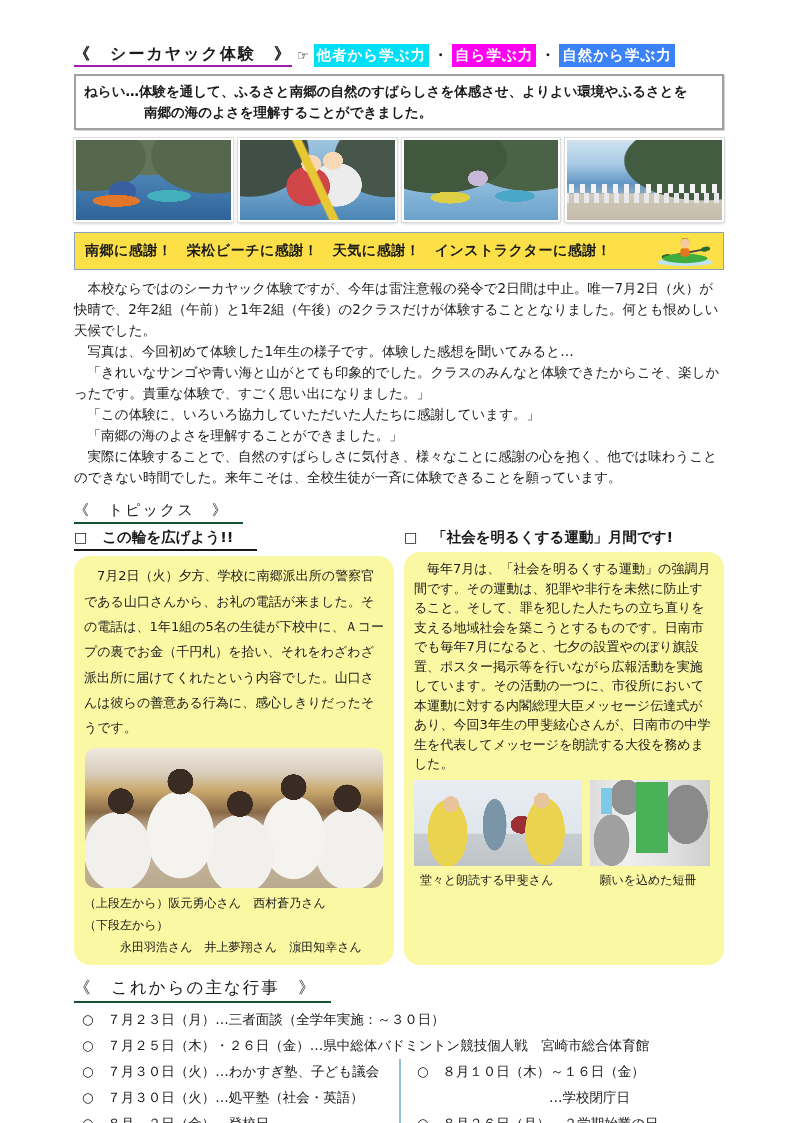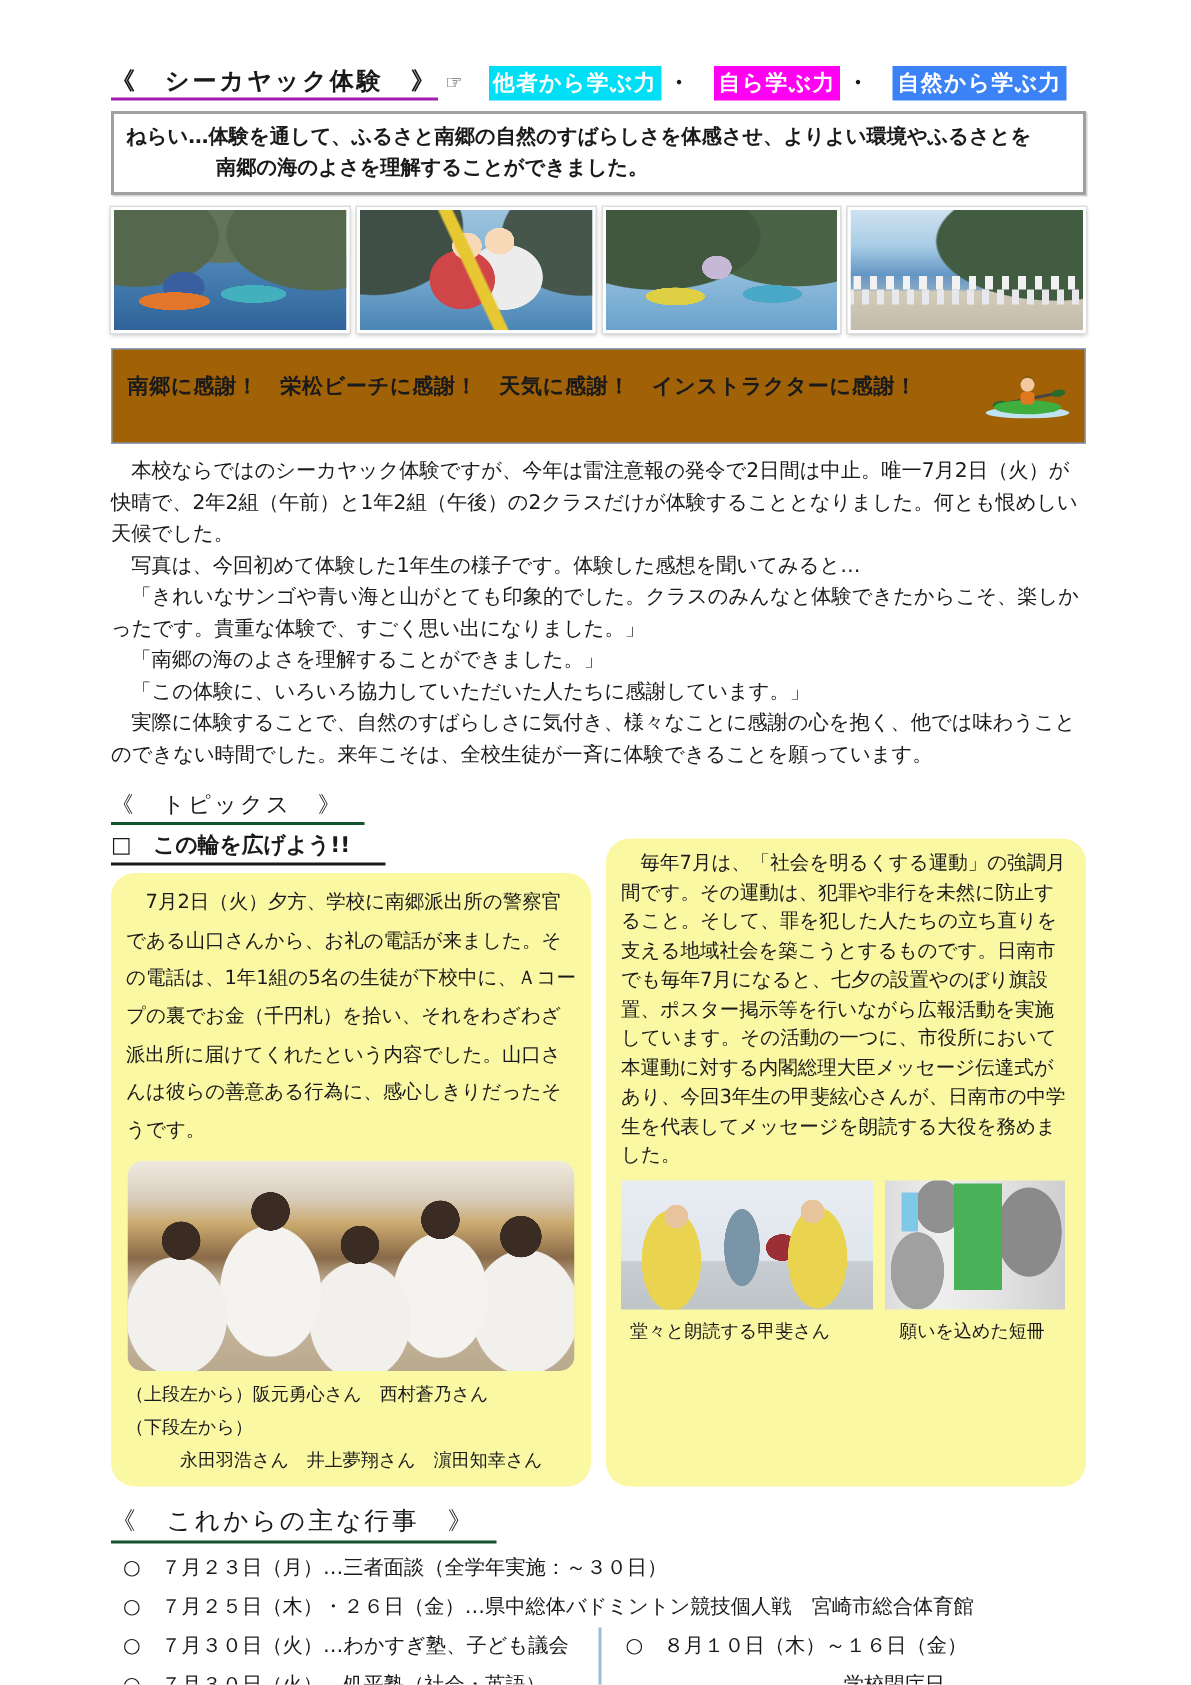--- a/index.html
+++ b/index.html
@@ -4,21 +4,21 @@
 <style>
   html,body{margin:0;padding:0;background:#ffffff;}
   body{width:794px;height:1123px;overflow:hidden;
        font-family:"DejaVu Sans",sans-serif;color:#1a1a1a;}
   .page{box-sizing:border-box;width:794px;height:1123px;padding:44px 70px 0 74px;position:relative;}
 
   
   .header-row{display:flex;align-items:center;gap:4px;white-space:nowrap;}
   .title{font-weight:bold;font-size:16px;letter-spacing:2px;border-bottom:2px solid #a21caf;padding-bottom:0;}
   .pointer{font-size:13px;margin:0 1px;}
-  .skill{font-weight:bold;font-size:14.5px;color:#ffffff;padding:2px 3px;letter-spacing:1px;margin-left:12px;}
+  .skill{font-weight:bold;font-size:14.5px;color:#ffffff;padding:2px 3px;letter-spacing:1px;}
   .skill-cyan{background:#00dff5;}
   .skill-magenta{background:#ff00f0;}
   .skill-green{background:#3b82f6;}
   .sep{font-weight:bold;font-size:15px;}
 
   
   .aim-box{border:2px solid #a0a0a0;box-shadow:1px 1px 0 #d5d5d5;margin-top:7px;
            padding:5px 8px;font-weight:bold;font-size:13.5px;line-height:1.55;}
   .aim-line2{padding-left:60px;}
 
@@ -49,22 +49,22 @@
     radial-gradient(ellipse 70px 36px at 22% 22%, #41583f 98%, transparent),
     radial-gradient(ellipse 64px 32px at 82% 24%, #4a6347 98%, transparent),
     linear-gradient(180deg,#cfe4f0 0%,#9cc5e0 38%,#6ba2cc 100%);}
   .ph4{background:
     repeating-linear-gradient(90deg,#f2f2f2 0 5px, transparent 5px 11px) 46% 62% / 150px 9px no-repeat,
     repeating-linear-gradient(90deg,#e8e8ec 0 5px, transparent 5px 10px) 50% 76% / 160px 10px no-repeat,
     radial-gradient(ellipse 80px 40px at 88% 26%, #415c41 98%, transparent),
     linear-gradient(180deg,#cfe2f0 0%,#a8cce6 30%,#6496c4 54%,#87a8c2 66%,#d2cbba 68%,#c2bbaa 100%);}
 
   
-  .banner{display:flex;margin-top:10px;background:#a16207;
-          border:1px solid #8aa0c0;padding:16px 10px;}
+  .banner{display:flex;align-items:center;margin-top:10px;background:#fde047;
+          border:1px solid #8aa0c0;padding:3px 10px;}
   .banner-text{flex:1;font-weight:bold;font-size:14px;letter-spacing:.5px;}
 
   
   .article{margin-top:8px;font-size:13.5px;line-height:1.56;}
   .article p{margin:0;}
 
   
   .sec-heading{margin-top:12px;}
   .underline{display:inline-block;font-weight:normal;font-size:15px;letter-spacing:2px;
              border-bottom:2px solid #14532d;padding:0 14px 2px 0;}
@@ -161,41 +161,42 @@
       <rect x="25" y="13" width="10" height="9" rx="3" fill="#e07820"></rect>
       <circle cx="30" cy="8" r="5" fill="#f5c9a0"></circle>
       <path d="M25 7 a5 5 0 0 1 10 0 l-1 -3 a6 6 0 0 0 -8 0 z" fill="#4a2f20"></path>
     </svg>
   </div>
 
   <div class="article">
     <p>　本校ならではのシーカヤック体験ですが、今年は雷注意報の発令で2日間は中止。唯一7月2日（火）が快晴で、2年2組（午前）と1年2組（午後）の2クラスだけが体験することとなりました。何とも恨めしい天候でした。</p>
     <p>　写真は、今回初めて体験した1年生の様子です。体験した感想を聞いてみると…</p>
     <p>　「きれいなサンゴや青い海と山がとても印象的でした。クラスのみんなと体験できたからこそ、楽しかったです。貴重な体験で、すごく思い出になりました。」</p>
+    <p>　「この体験に、いろいろ協力していただいた人たちに感謝しています。」</p>
     <p>　「南郷の海のよさを理解することができました。」</p>
-    <p>　「この体験に、いろいろ協力していただいた人たちに感謝しています。」</p>
     <p>　実際に体験することで、自然のすばらしさに気付き、様々なことに感謝の心を抱く、他では味わうことのできない時間でした。来年こそは、全校生徒が一斉に体験できることを願っています。</p>
   </div>
 
   <div class="sec-heading">
     <span class="underline">《　トピックス　》</span>
   </div>
 
   <div class="topics-row">
     <div class="topic-col">
       <div class="topic-title titleline">□　この輪を広げよう!!</div>
       <div class="topic-box">
         <div class="topic-body lh-wide">　7月2日（火）夕方、学校に南郷派出所の警察官である山口さんから、お礼の電話が来ました。その電話は、1年1組の5名の生徒が下校中に、Ａコープの裏でお金（千円札）を拾い、それをわざわざ派出所に届けてくれたという内容でした。山口さんは彼らの善意ある行為に、感心しきりだったそうです。</div>
         <div class="ph-class" title="five students giving thumbs up in a classroom"></div>
         <div class="cap">（上段左から）阪元勇心さん　西村蒼乃さん</div>
         <div class="cap">（下段左から）</div>
         <div class="cap">　　　永田羽浩さん　井上夢翔さん　濵田知幸さん</div>
       </div>
     </div>
     <div class="topic-col">
+      <div class="topic-title">□　「社会を明るくする運動」月間です!</div>
       <div class="topic-box">
         <div class="topic-body lh-norm">　毎年7月は、「社会を明るくする運動」の強調月間です。その運動は、犯罪や非行を未然に防止すること。そして、罪を犯した人たちの立ち直りを支える地域社会を築こうとするものです。日南市でも毎年7月になると、七夕の設置やのぼり旗設置、ポスター掲示等を行いながら広報活動を実施しています。その活動の一つに、市役所において本運動に対する内閣総理大臣メッセージ伝達式があり、今回3年生の甲斐絃心さんが、日南市の中学生を代表してメッセージを朗読する大役を務めました。</div>
         <div class="topic-photos">
           <div class="ph-cer" title="student reading the message aloud at a ceremony"></div>
           <div class="ph-tan" title="wish strips (tanzaku) hung on bamboo"></div>
         </div>
         <div class="cap-row">
           <span class="cap">堂々と朗読する甲斐さん</span>
           <span class="cap">願いを込めた短冊</span>
         </div>

